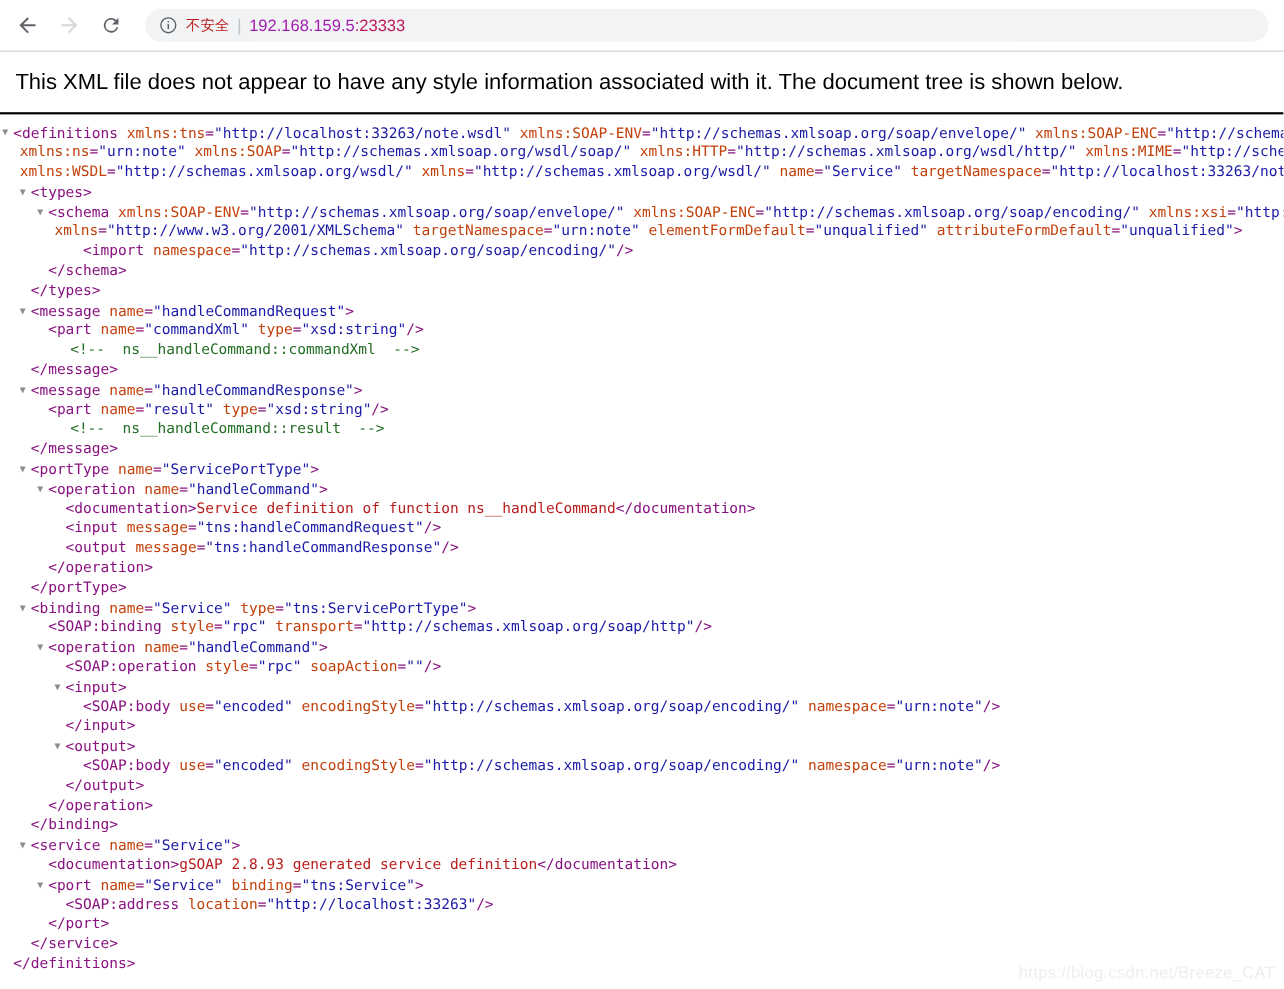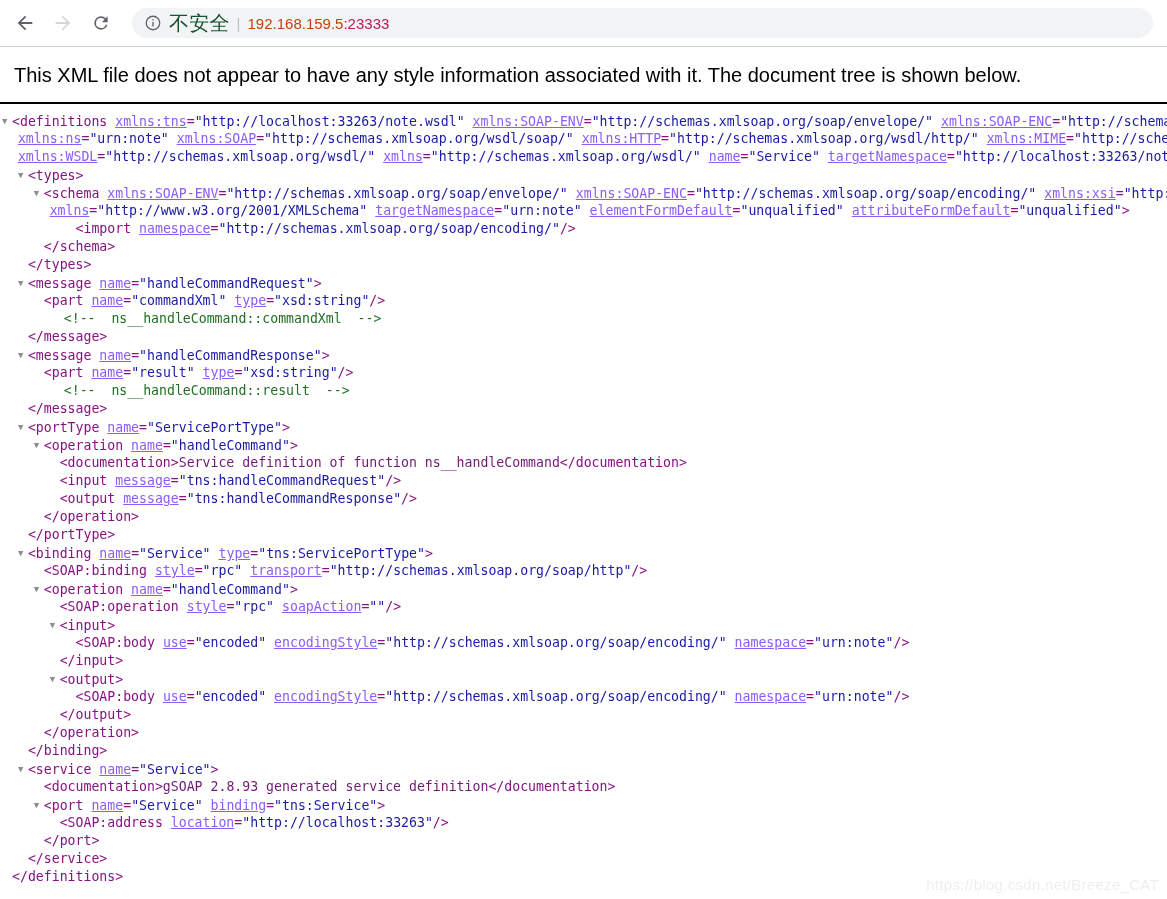--- a/index.html
+++ b/index.html
@@ -50,34 +50,34 @@
     box-sizing: border-box;
     max-width: 1100px;
   }
   .info-icon {
     width: 18px;
     height: 18px;
     flex: 0 0 auto;
     margin-right: 7px;
   }
   .security-text {
-    font-size: 20px;
-    color: #14532d;
+    font-size: 13px;
+    color: #b91c1c;
     white-space: nowrap;
     letter-spacing: 0.2px;
   }
   .omnibox-sep {
     color: #bdc1c6;
     margin: 0 7px;
     font-size: 15px;
     font-weight: 300;
   }
   .url-host {
     font-size: 15px;
-    color: #c2410c;
+    color: #a21caf;
     white-space: nowrap;
   }
   .url-port {
     font-size: 15px;
     color: #be185d;
     white-space: nowrap;
   }
 
   .chrome-divider {
     height: 1px;
@@ -118,24 +118,24 @@
     overflow: hidden;
   }
   .xml-line {
     white-space: pre;
     height: 18px;
     overflow: hidden;
   }
 
   
   .t  { color: #881280; }           
-  .a  { color: #8b5cf6; text-decoration: underline; }           
+  .a  { color: #c2410c; }           
   .v  { color: #1a1aa6; }           
   .c  { color: #236e25; margin-left: 20px; }           
-  .x  { color: #701a75; }           
+  .x  { color: #b91c1c; }           
 
   .arrow {
     color: #8d8d8d;
     font-size: 9px;
     display: inline-block;
     width: 10px;
     vertical-align: 2px;
   }
   .arrow-pad { display: inline-block; width: 10px; }
 

